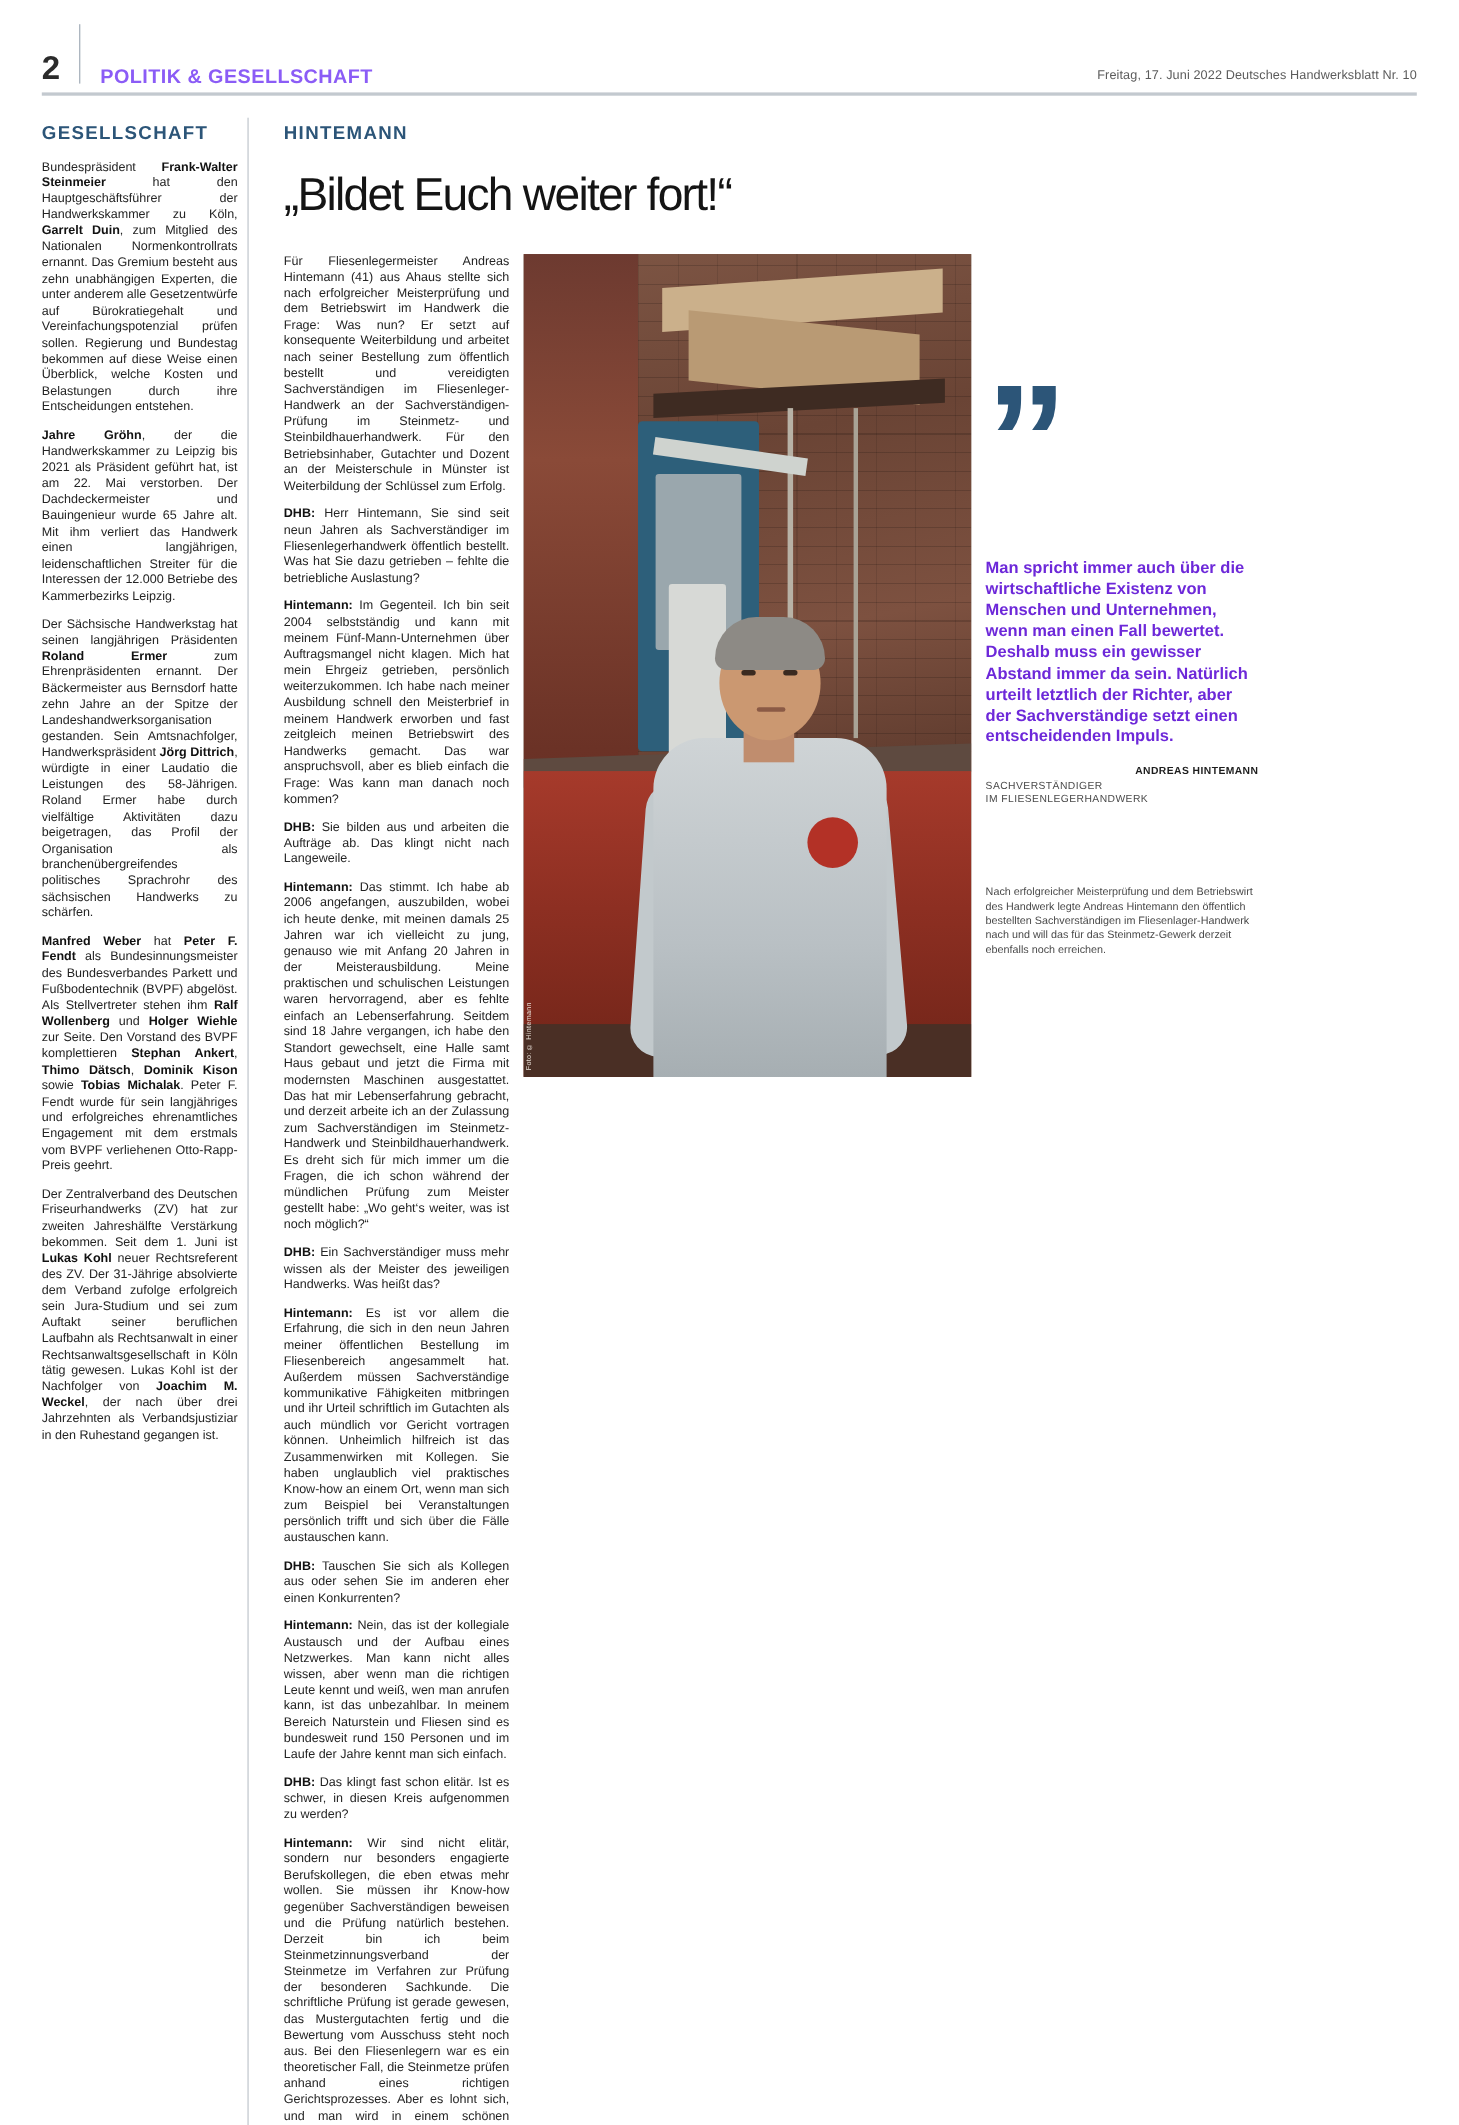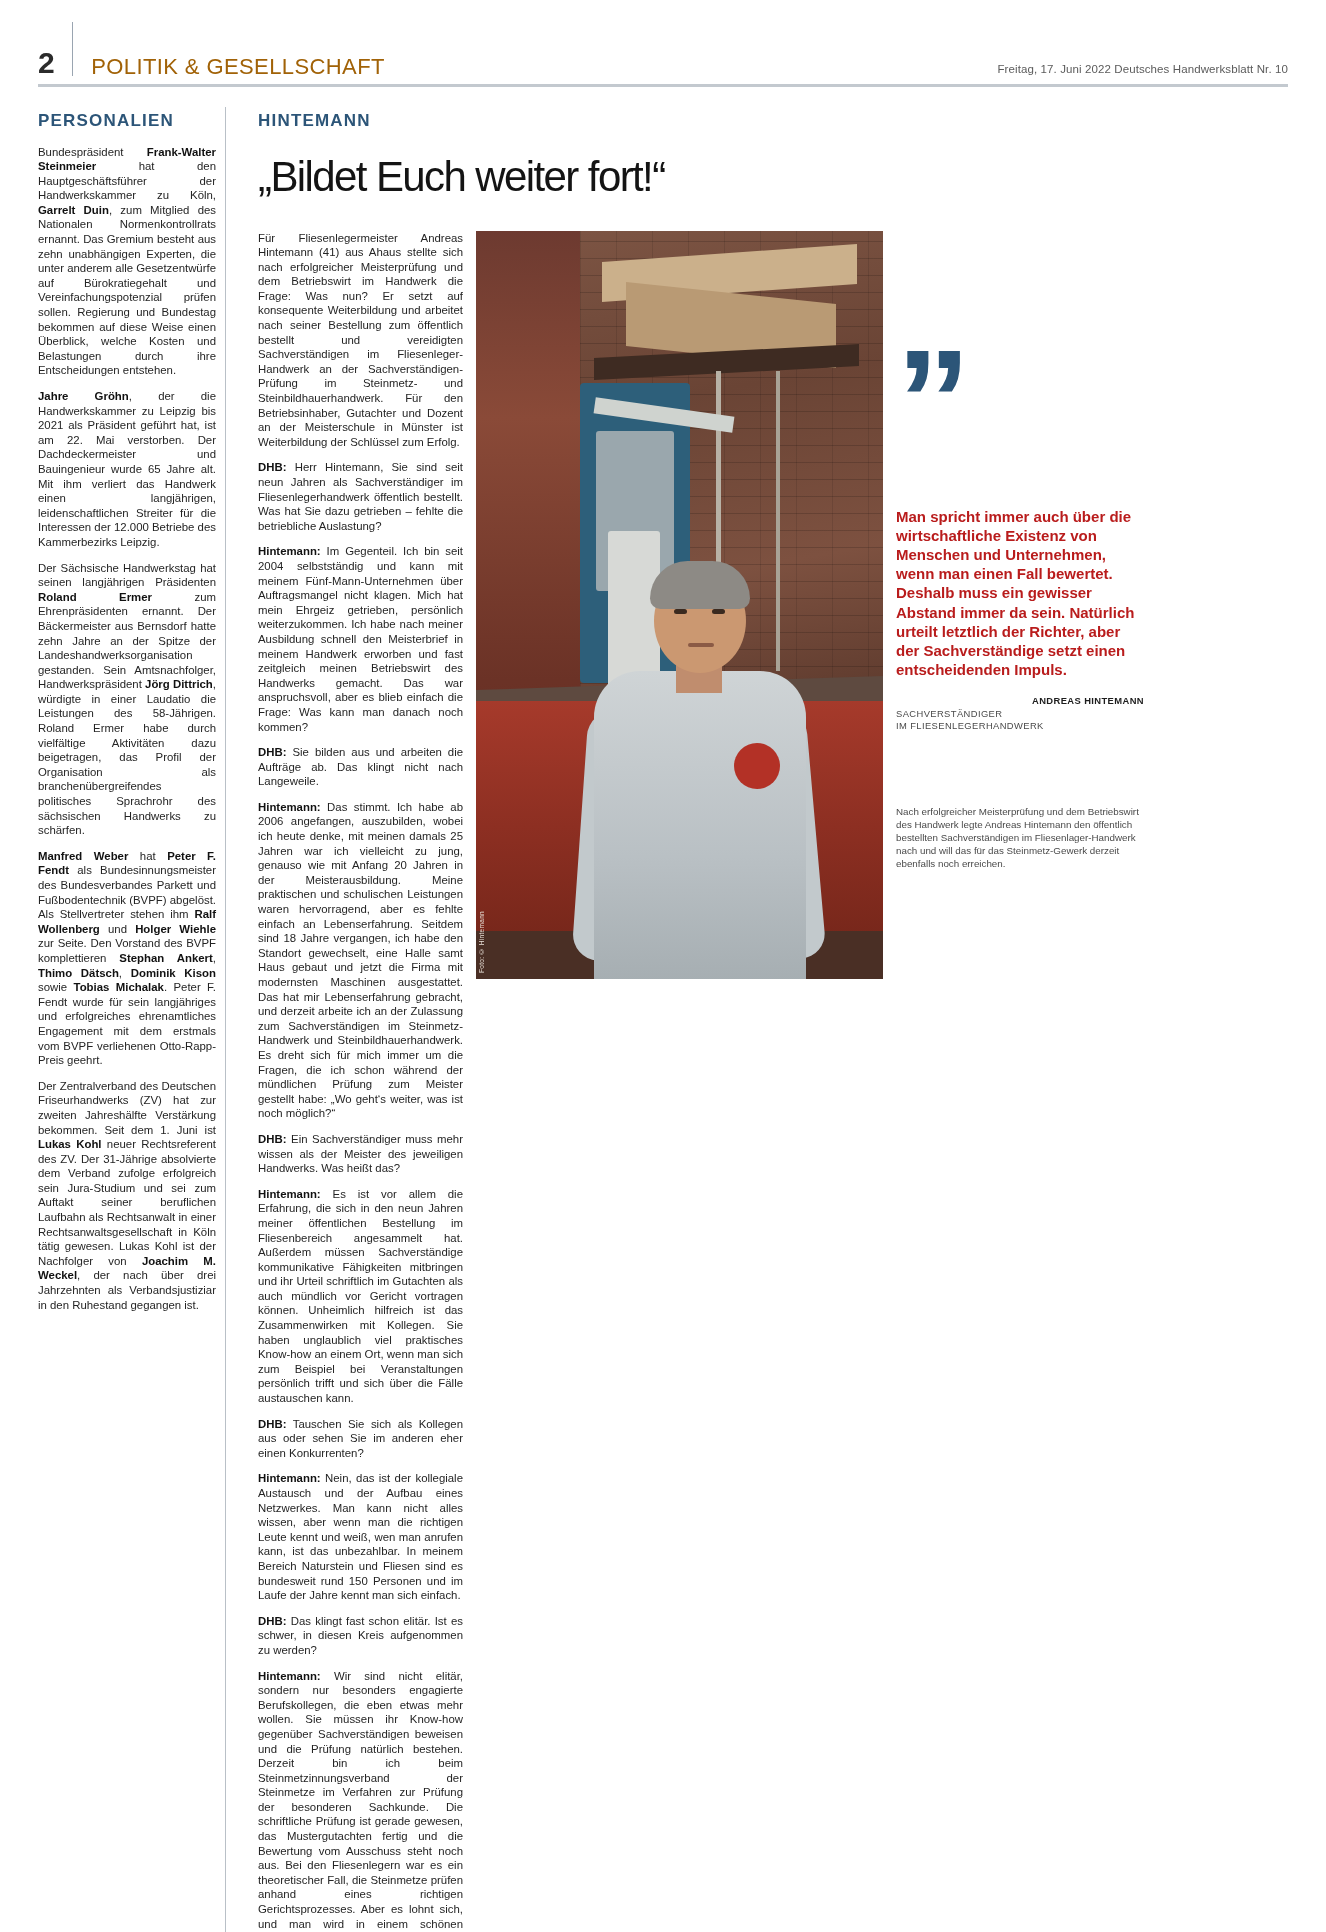--- a/index.html
+++ b/index.html
@@ -9,21 +9,21 @@
     font-family:"Liberation Sans", sans-serif;
     color:#1a1a1a;
     overflow:hidden;
   }
   .page{position:relative;width:1326px;height:1932px;box-sizing:border-box;padding:0 38px;}
 
   
   .masthead{display:flex;align-items:flex-end;height:56px;padding-top:22px;}
   .pagenum{font-size:30px;font-weight:bold;color:#2b2b2b;line-height:1;padding-right:18px;letter-spacing:-.5px;}
   .mast-div{width:1px;align-self:stretch;background:#9aa5b1;margin-bottom:2px;}
-  .sectiontitle{font-size:22px;font-weight:normal;color:#a16207;letter-spacing:.4px;line-height:1;padding-left:18px;}
+  .sectiontitle{font-size:18px;font-weight:bold;color:#8b5cf6;letter-spacing:.4px;line-height:1;padding-left:18px;}
   .mast-right{margin-left:auto;font-size:11.5px;color:#5b5b5b;letter-spacing:.1px;padding-bottom:3px;}
   .mast-rule{height:2.5px;background:#c3c9cf;margin-top:6px;}
 
   
   .kicker{font-size:17px;font-weight:bold;color:#2c5578;letter-spacing:1.2px;margin:20px 0 14px 0;}
 
   .body-col{font-size:11.4px;line-height:14.6px;color:#242424;text-align:justify;hyphens:auto;}
   .body-col p{margin:0 0 11px 0;}
   .body-col b{font-weight:bold;color:#111;}
 
@@ -87,21 +87,21 @@
   .ph-eyeR{position:absolute;left:128px;top:48px;width:13px;height:5px;background:#3a2a20;border-radius:3px;}
   .ph-mouth{position:absolute;left:104px;top:82px;width:26px;height:4px;background:#8b5a45;border-radius:3px;}
   .ph-logo{position:absolute;left:150px;top:182px;width:46px;height:46px;border-radius:50%;background:#b33126;}
   .photo-credit{position:absolute;left:2px;bottom:6px;font-size:6.5px;color:#e8e0d8;
     writing-mode:vertical-rl;transform:rotate(180deg);letter-spacing:.3px;}
 
   
   .qmark{color:#2c5578;font-size:150px;line-height:98px;font-weight:bold;
     font-family:"Liberation Sans", sans-serif;letter-spacing:-4px;height:150px;
     display:block;overflow:hidden;margin-top:120px;}
-  .quote-text{font-size:15px;line-height:19.2px;font-weight:bold;color:#b91c1c;margin-top:6px;}
+  .quote-text{font-size:15px;line-height:19.2px;font-weight:bold;color:#6d28d9;margin-top:6px;}
   .quote-attr{margin-top:16px;font-size:9.4px;line-height:12.4px;color:#4a4a4a;letter-spacing:.4px;}
   .quote-attr .nm{font-weight:bold;color:#1d1d1d;text-align:right;}
   .photo-caption{margin-top:72px;font-size:9.8px;line-height:13.2px;color:#4a4a4a;}
 </style>
 </head>
 <body>
 
 <div class="page">
 
   <div class="masthead">
@@ -110,21 +110,21 @@
     <div class="sectiontitle">POLITIK &amp; GESELLSCHAFT</div>
     <div class="mast-right">Freitag, 17. Juni 2022  Deutsches Handwerksblatt  Nr. 10</div>
   </div>
   <div class="mast-rule"></div>
 
   <div class="upper">
 
     <div class="rail">
       <div class="vrule"></div>
       <div class="rail-inner">
-        <div class="kicker">PERSONALIEN</div>
+        <div class="kicker">GESELLSCHAFT</div>
         <div class="body-col">
             <p>Bundespräsident <b>Frank-Walter Steinmeier</b> hat den Hauptgeschäftsführer der Handwerkskammer zu Köln, <b>Garrelt Duin</b>, zum Mitglied des Nationalen Normenkontrollrats ernannt. Das Gremium besteht aus zehn unabhängigen Experten, die unter anderem alle Gesetzentwürfe auf Bürokratiegehalt und Vereinfachungspotenzial prüfen sollen. Regierung und Bundestag bekommen auf diese Weise einen Überblick, welche Kosten und Belastungen durch ihre Entscheidungen entstehen.</p>
             <p><b>Jahre Gröhn</b>, der die Handwerkskammer zu Leipzig bis 2021 als Präsident geführt hat, ist am 22. Mai verstorben. Der Dachdeckermeister und Bauingenieur wurde 65 Jahre alt. Mit ihm verliert das Handwerk einen langjährigen, leidenschaftlichen Streiter für die Interessen der 12.000 Betriebe des Kammerbezirks Leipzig.</p>
             <p>Der Sächsische Handwerkstag hat seinen langjährigen Präsidenten <b>Roland Ermer</b> zum Ehrenpräsidenten ernannt. Der Bäckermeister aus Bernsdorf hatte zehn Jahre an der Spitze der Landeshandwerksorganisation gestanden. Sein Amtsnachfolger, Handwerkspräsident <b>Jörg Dittrich</b>, würdigte in einer Laudatio die Leistungen des 58-Jährigen. Roland Ermer habe durch vielfältige Aktivitäten dazu beigetragen, das Profil der Organisation als branchenübergreifendes politisches Sprachrohr des sächsischen Handwerks zu schärfen.</p>
             <p><b>Manfred Weber</b> hat <b>Peter F. Fendt</b> als Bundesinnungsmeister des Bundesverbandes Parkett und Fußbodentechnik (BVPF) abgelöst. Als Stellvertreter stehen ihm <b>Ralf Wollenberg</b> und <b>Holger Wiehle</b> zur Seite. Den Vorstand des BVPF komplettieren <b>Stephan Ankert</b>, <b>Thimo Dätsch</b>, <b>Dominik Kison</b> sowie <b>Tobias Michalak</b>. Peter F. Fendt wurde für sein langjähriges und erfolgreiches ehrenamtliches Engagement mit dem erstmals vom BVPF verliehenen Otto-Rapp-Preis geehrt.</p>
             <p>Der Zentralverband des Deutschen Friseurhandwerks (ZV) hat zur zweiten Jahreshälfte Verstärkung bekommen. Seit dem 1. Juni ist <b>Lukas Kohl</b> neuer Rechtsreferent des ZV. Der 31-Jährige absolvierte dem Verband zufolge erfolgreich sein Jura-Studium und sei zum Auftakt seiner beruflichen Laufbahn als Rechtsanwalt in einer Rechtsanwaltsgesellschaft in Köln tätig gewesen. Lukas Kohl ist der Nachfolger von <b>Joachim M. Weckel</b>, der nach über drei Jahrzehnten als Verbandsjustiziar in den Ruhestand gegangen ist.</p>
           </div>
       </div>
     </div>
 

